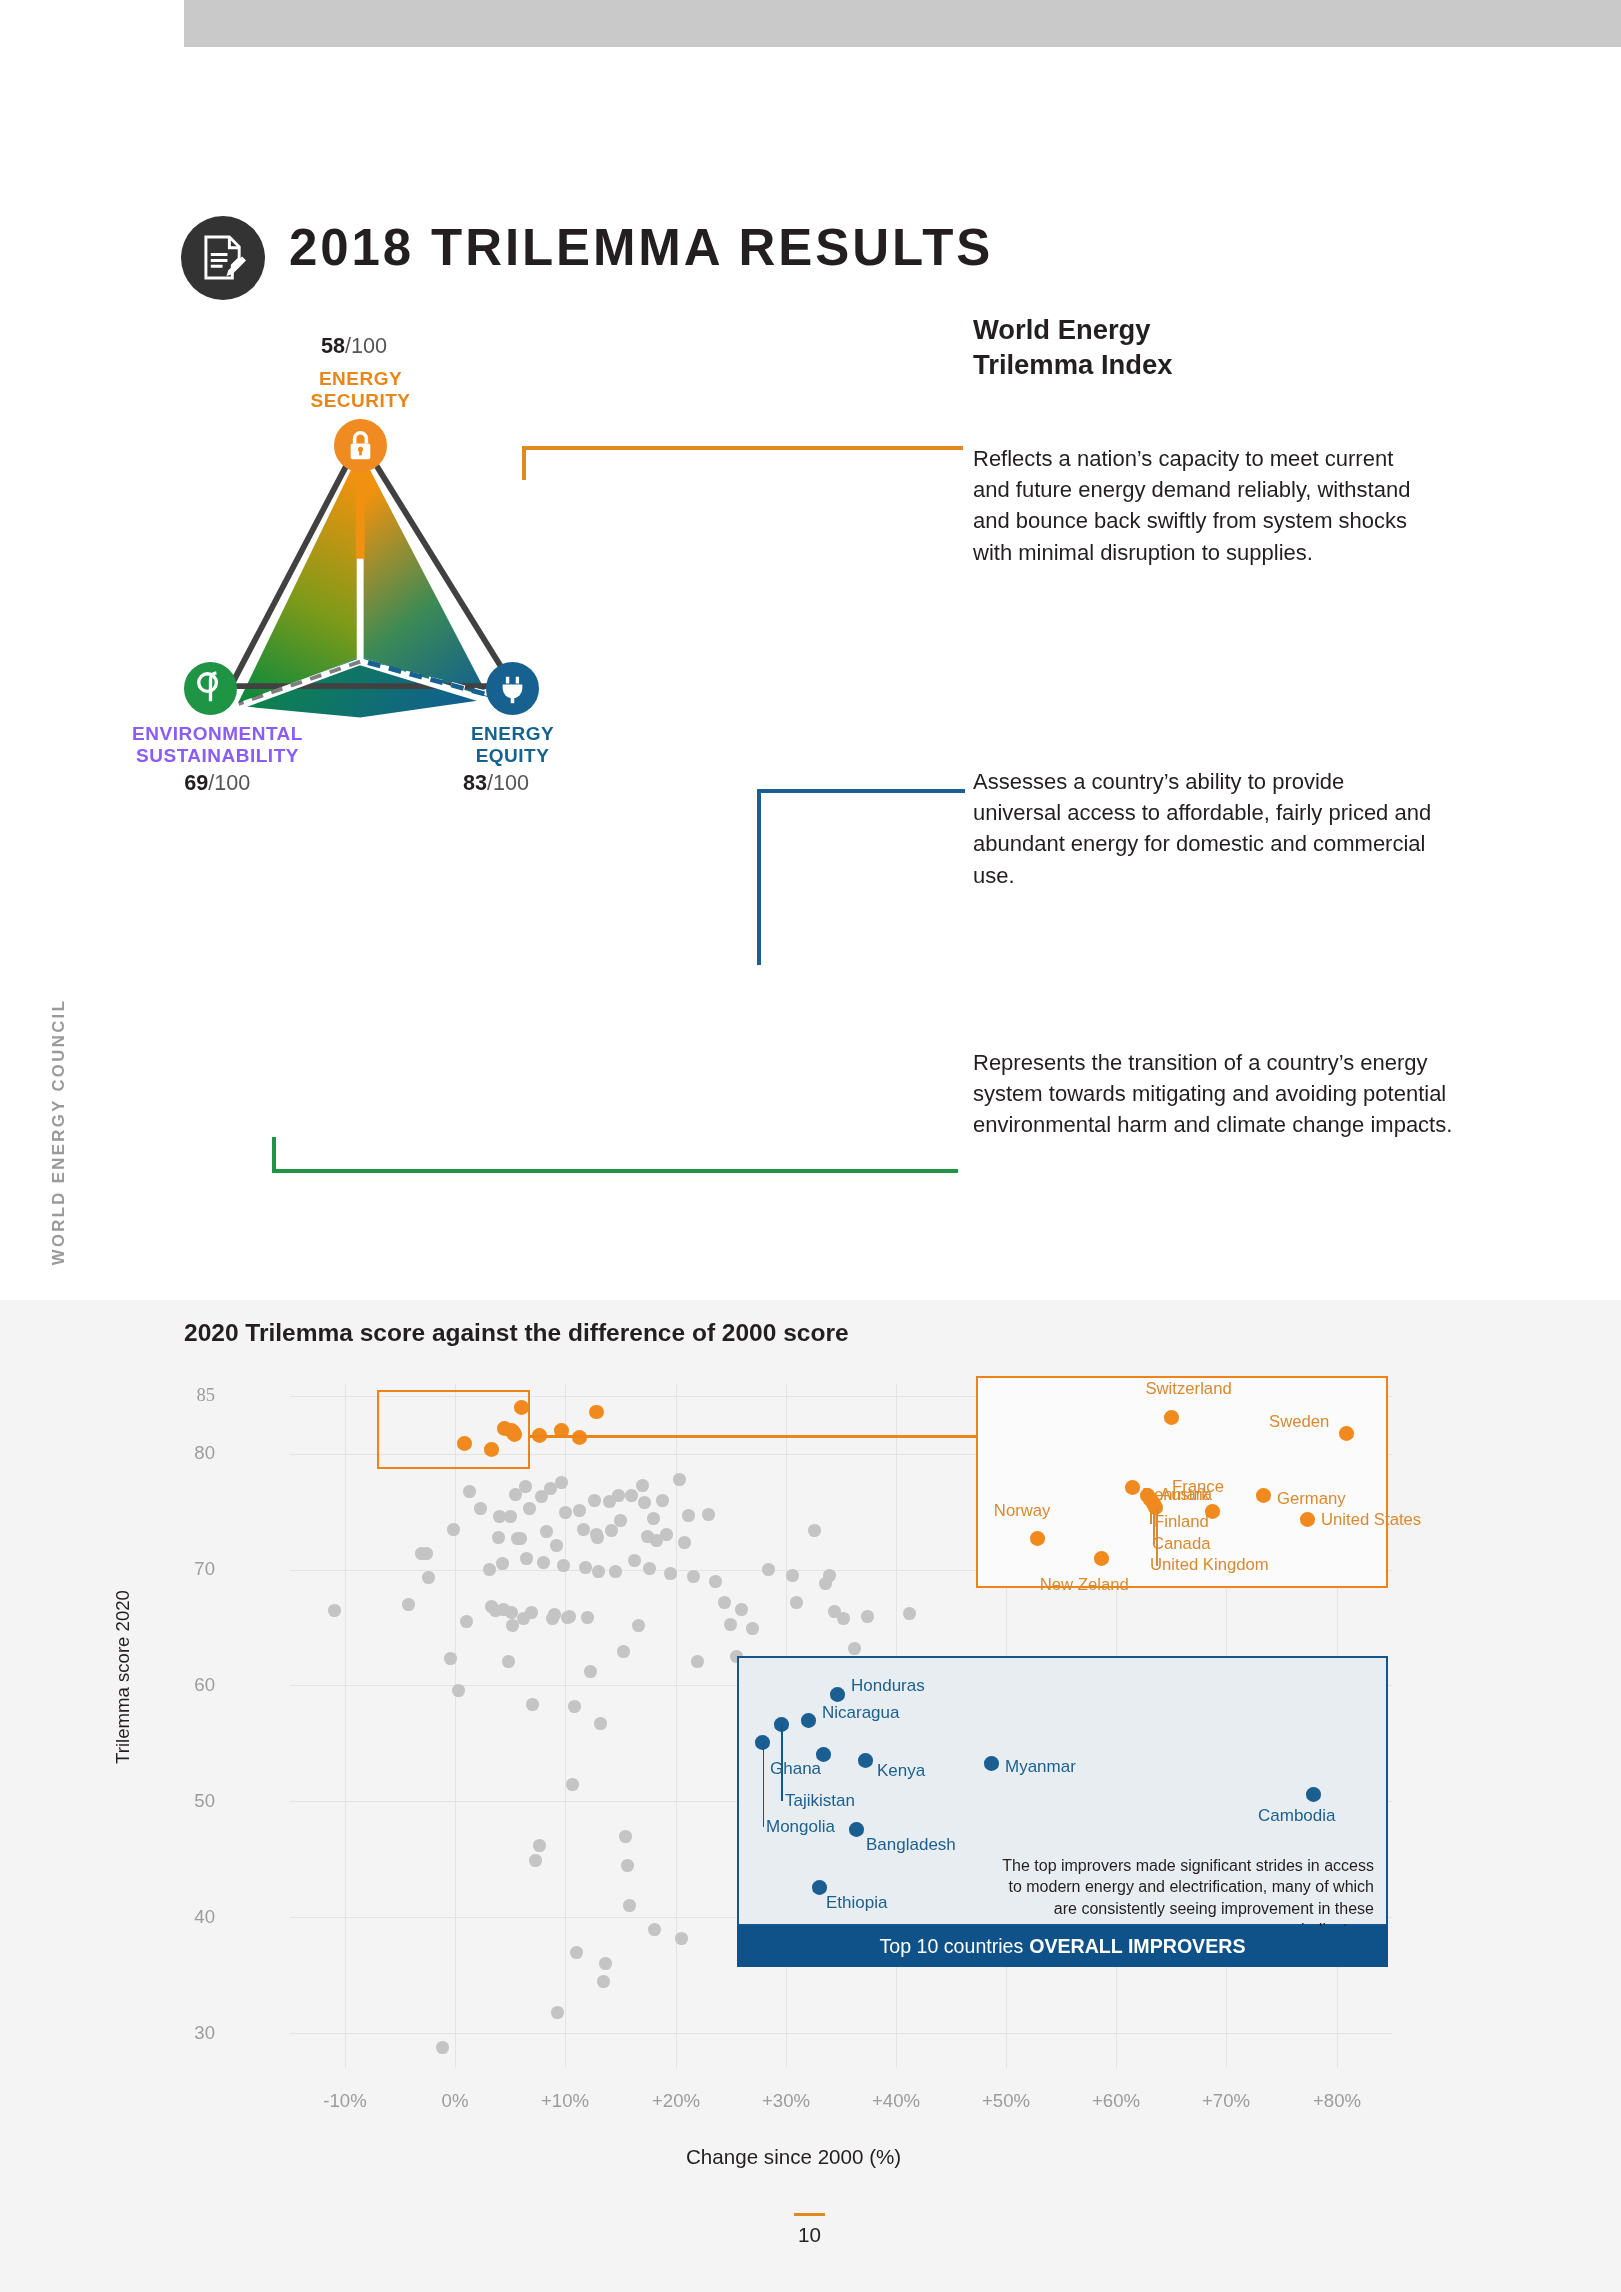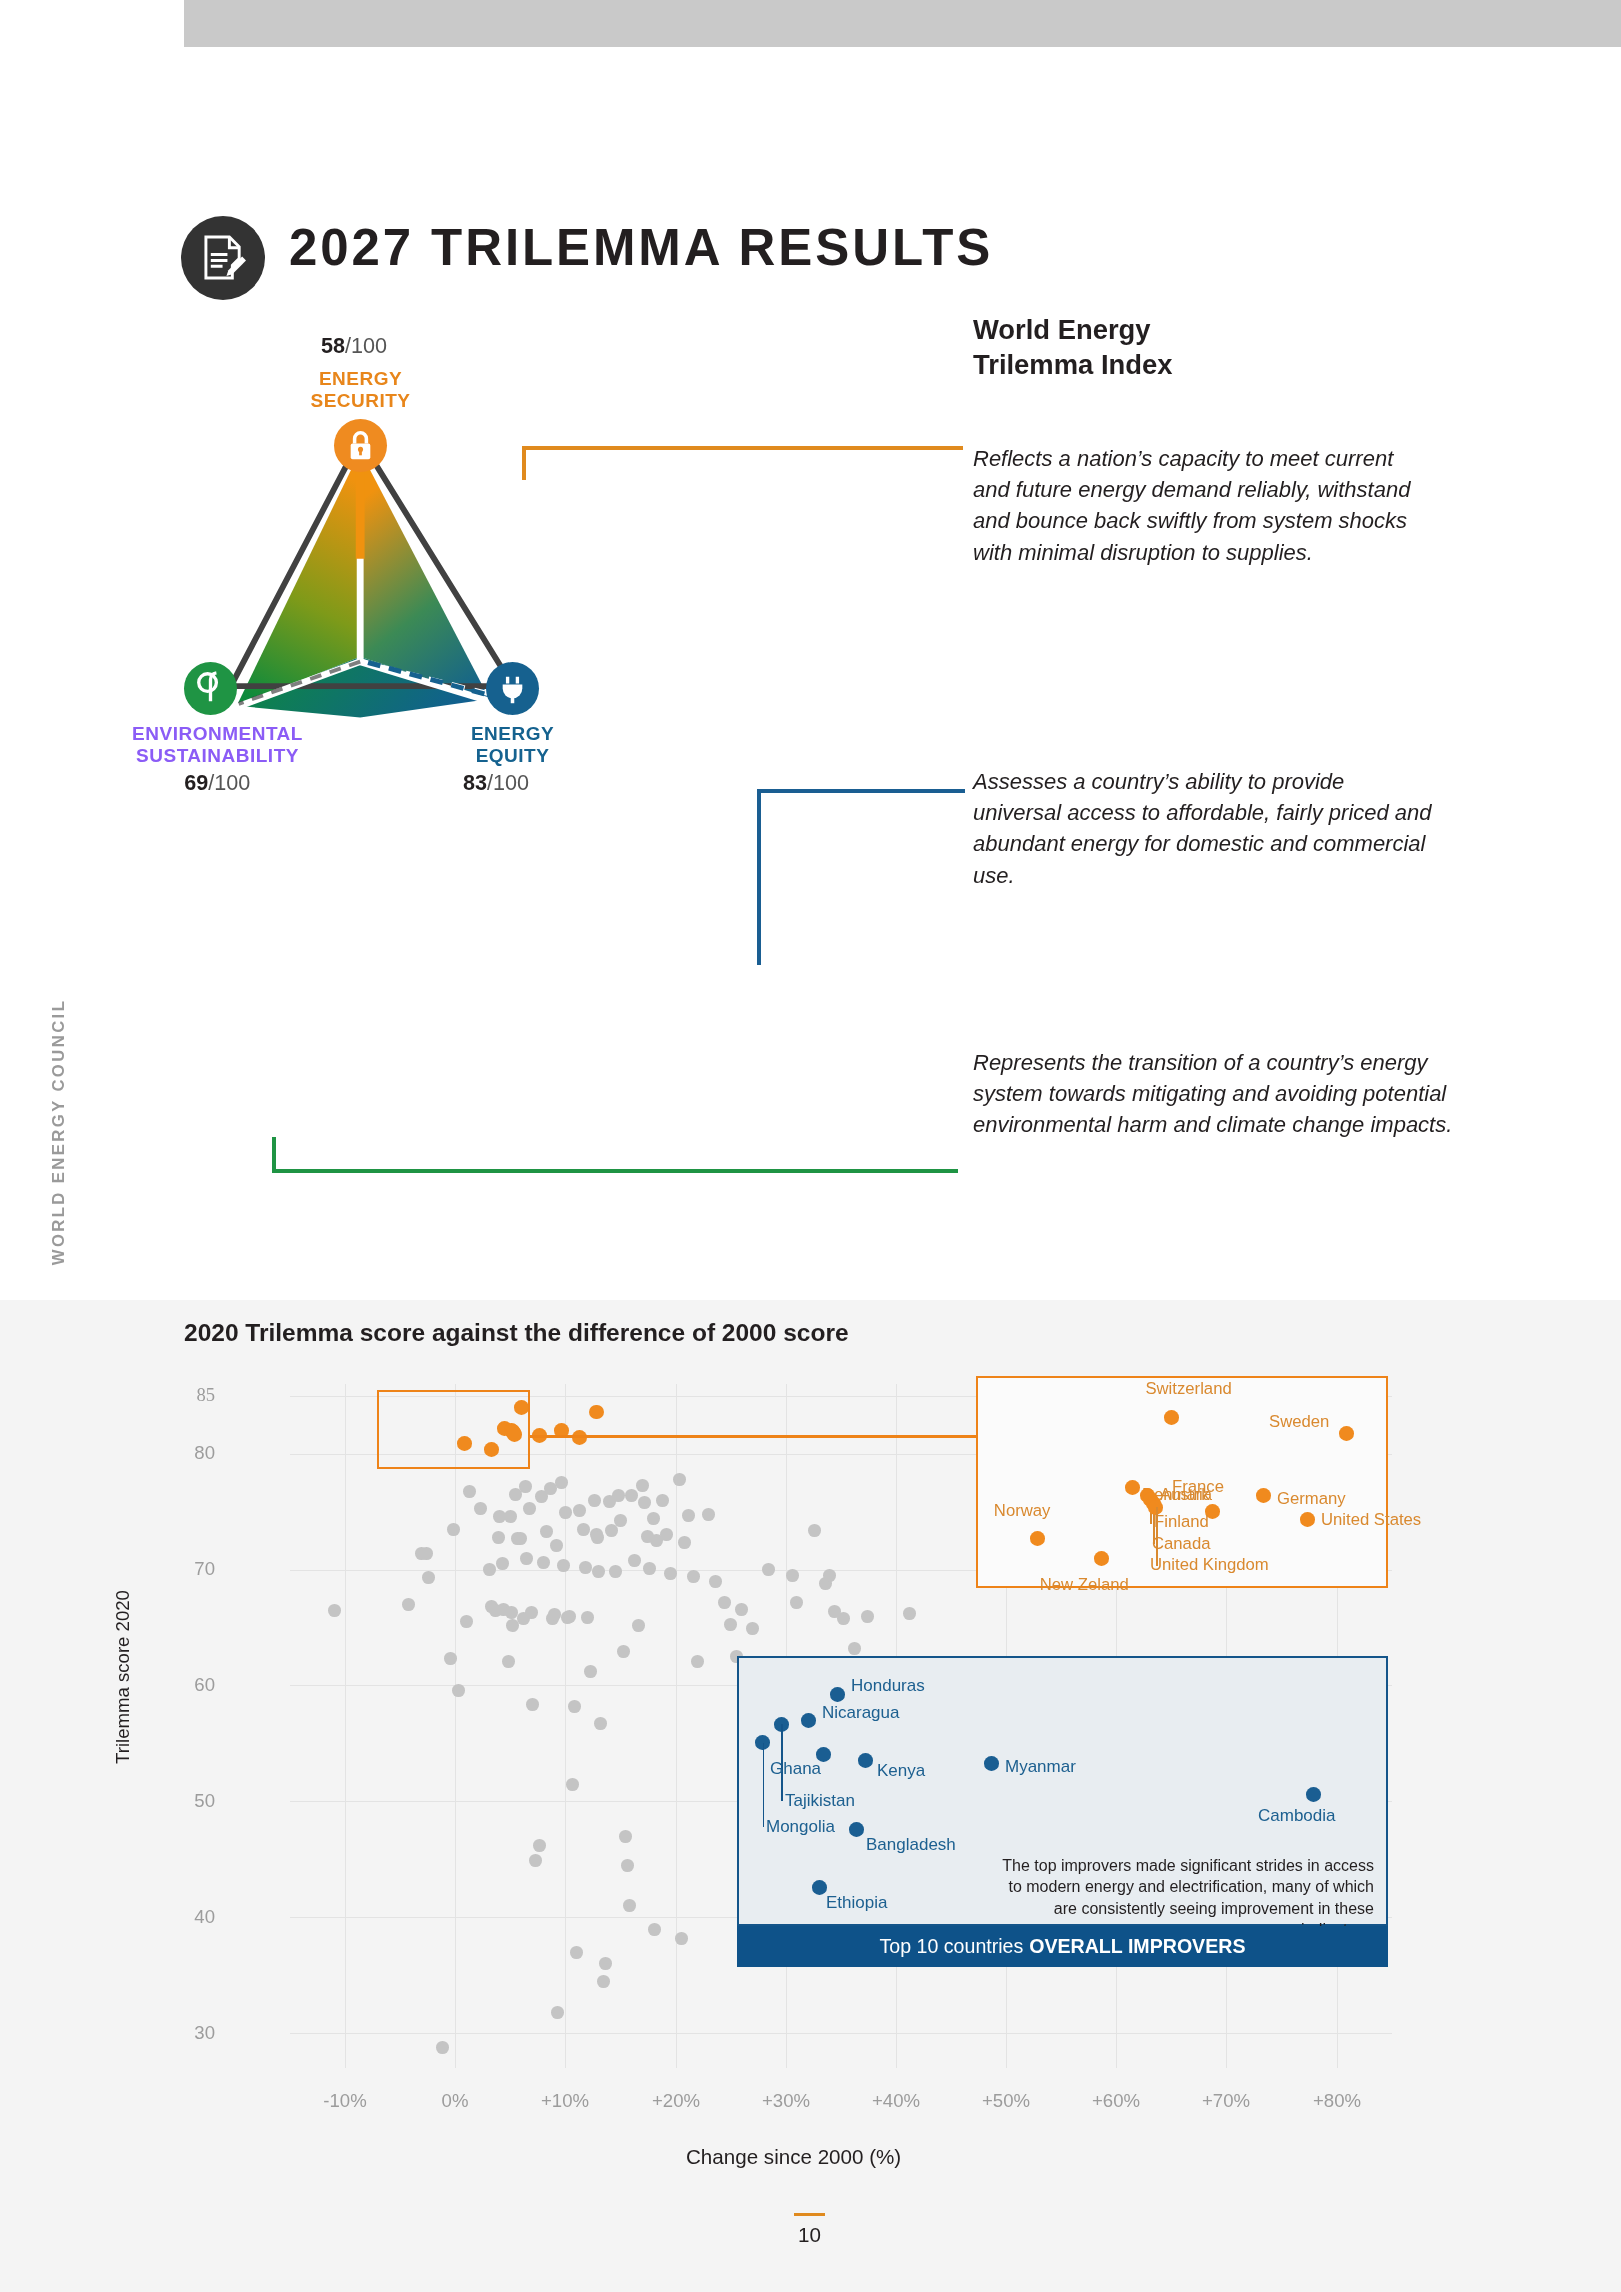--- a/index.html
+++ b/index.html
@@ -16,21 +16,21 @@
     text-align:center;font-size:16.7px;letter-spacing:2.4px;color:#9a9a9a;font-weight:700;
   }
 
   
   .hdr-icon{position:absolute;left:181px;top:216px;width:84px;height:84px;border-radius:50%;background:#333333;}
   .hdr-icon svg{position:absolute;left:20.6px;top:18.6px;}
   .hdr-title{position:absolute;left:289px;top:218px;font-size:51px;font-weight:700;letter-spacing:2.9px;color:#231f20;white-space:nowrap;}
 
   
   .wte-head{position:absolute;left:973px;top:312px;font-size:27.4px;font-weight:700;line-height:1.28;color:#231f20;}
-  .para{position:absolute;font-size:22px;line-height:1.42;color:#231f20;font-style:italic;}
+  .para{position:absolute;font-size:22px;line-height:1.42;color:#231f20;}
   .p1{left:973px;top:443px;width:461px;}
   .p2{left:973px;top:766px;width:461px;}
   .p3{left:973px;top:1047px;width:490px;}
 
   
   .conn{position:absolute;}
   .conn-orange-h{left:522px;top:446px;width:441px;height:3.9px;background:#e08a1e;}
   .conn-orange-v{left:522px;top:446px;width:3.9px;height:34px;background:#e08a1e;}
   .conn-blue-h{left:757px;top:789px;width:208px;height:3.9px;background:#1a5e92;}
   .conn-blue-v{left:757px;top:789px;width:3.9px;height:176px;background:#1a5e92;}
@@ -102,21 +102,21 @@
   <div class="sidecaption">WORLD ENERGY COUNCIL</div>
 
   <div class="hdr-icon">
     <svg width="45" height="47" viewBox="0 0 46 48">
       <path d="M4 2 h24 l10 10 v12 l-7 7 v13 H4 Z" fill="none" stroke="#fff" stroke-width="3"></path>
       <path d="M28 2 v11 h10" fill="none" stroke="#fff" stroke-width="3"></path>
       <path d="M9 20 h17 M9 26 h17 M9 32 h12" stroke="#fff" stroke-width="3"></path>
       <path d="M41 22 l4 4 -14 14 -6 2 2 -6 Z" fill="#fff"></path>
     </svg>
   </div>
-  <div class="hdr-title">2027 TRILEMMA RESULTS</div>
+  <div class="hdr-title">2018 TRILEMMA RESULTS</div>
 
   <div class="wte-head">
     <div>World Energy</div>
     <div>Trilemma Index</div>
   </div>
   <div class="para p1">Reflects a nation’s capacity to meet current and future energy demand reliably, withstand and bounce back swiftly from system shocks with minimal disruption to supplies.</div>
   <div class="para p2">Assesses a country’s ability to provide universal access to affordable, fairly priced and abundant energy for domestic and commercial use.</div>
   <div class="para p3">Represents the transition of a country’s energy system towards mitigating and avoiding potential environmental harm and climate change impacts.</div>
 
   <div class="conn conn-orange-h"></div>

